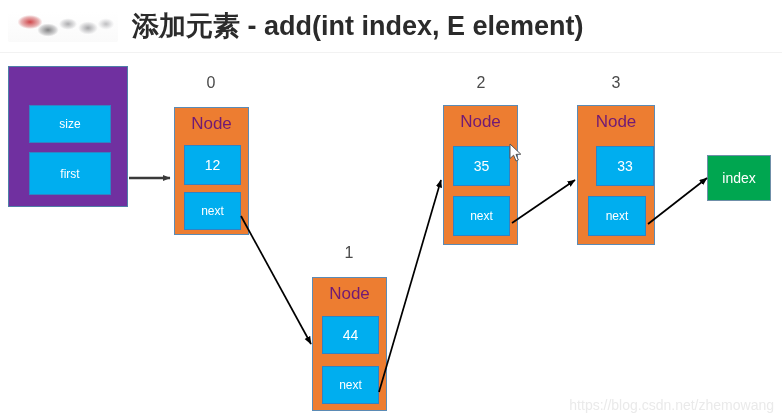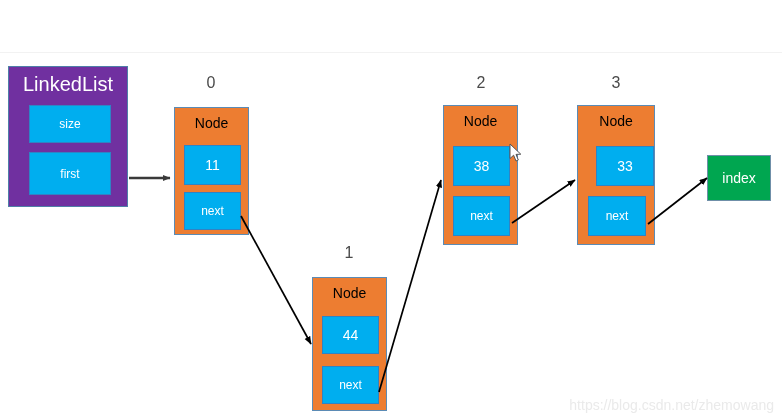--- a/index.html
+++ b/index.html
@@ -90,22 +90,22 @@
   .node {
     position: absolute;
     box-sizing: border-box;
     background: #ed7d31;
     border: 1px solid #5b8bb5;
     display: flex;
     flex-direction: column;
     align-items: center;
   }
   .node .ttl {
-    color: #000000;
-    font-size: 14px;
+    color: #701a75;
+    font-size: 17px;
     line-height: 27px;
     margin-top: 2px;
     text-align: center;
   }
   .node .val {
     font-size: 14px;
   }
   .node .nxt {
     font-size: 12px;
   }
@@ -153,61 +153,64 @@
     position: absolute;
     width: 14px;
     height: 20px;
   }
 </style>
 </head>
 <body>
 
 <div id="page">
 
+  <div class="header">
+    <div class="logo-blur"></div>
+    <div class="title">添加元素 - add(int index, E element)</div>
+  </div>
   <div class="header-rule"></div>
 
   <div class="lbox" style="left:8px; top:66px; width:120px; height:141px;">
-    <div class="ttl">LinkedList</div>
     <div class="field" style="position:absolute; left:20px; top:85px; width:82px; height:43px;">
       <span>first</span>
     </div>
     <div class="field" style="position:absolute; left:20px; top:38px; width:82px; height:38px;">
       <span>size</span>
     </div>
   </div>
 
   <div class="idx" style="left:196px; top:74px;">0</div>
   <div class="idx" style="left:334px; top:244px;">1</div>
   <div class="idx" style="left:466px; top:74px;">2</div>
   <div class="idx" style="left:601px; top:74px;">3</div>
 
   <div class="node" style="left:174px; top:107px; width:75px; height:128px;">
     <div class="ttl">Node</div>
     <div class="field val" style="position:absolute; left:9px; top:37px; width:57px; height:40px;">
-      <span>11</span>
+      <span>12</span>
     </div>
     <div class="field nxt" style="position:absolute; left:9px; top:84px; width:57px; height:38px;">
       <span>next</span>
     </div>
   </div>
 
   <div class="node" style="left:312px; top:277px; width:75px; height:134px;">
     <div class="ttl">Node</div>
     <div class="field val" style="position:absolute; left:9px; top:38px; width:57px; height:38px;">
       <span>44</span>
     </div>
     <div class="field nxt" style="position:absolute; left:9px; top:88px; width:57px; height:38px;">
       <span>next</span>
     </div>
   </div>
 
   <div class="node" style="left:443px; top:105px; width:75px; height:140px;">
     <div class="ttl">Node</div>
     <div class="field val" style="position:absolute; left:9px; top:40px; width:57px; height:40px;">
-      <span>38</span>
+      <span>35</span>
     </div>
     <div class="field nxt" style="position:absolute; left:9px; top:90px; width:57px; height:40px;">
       <span>next</span>
     </div>
   </div>
 
   <div class="node" style="left:577px; top:105px; width:78px; height:140px;">
     <div class="ttl">Node</div>
     <div class="field val" style="position:absolute; left:18px; top:40px; width:58px; height:40px;">
       <span>33</span>

